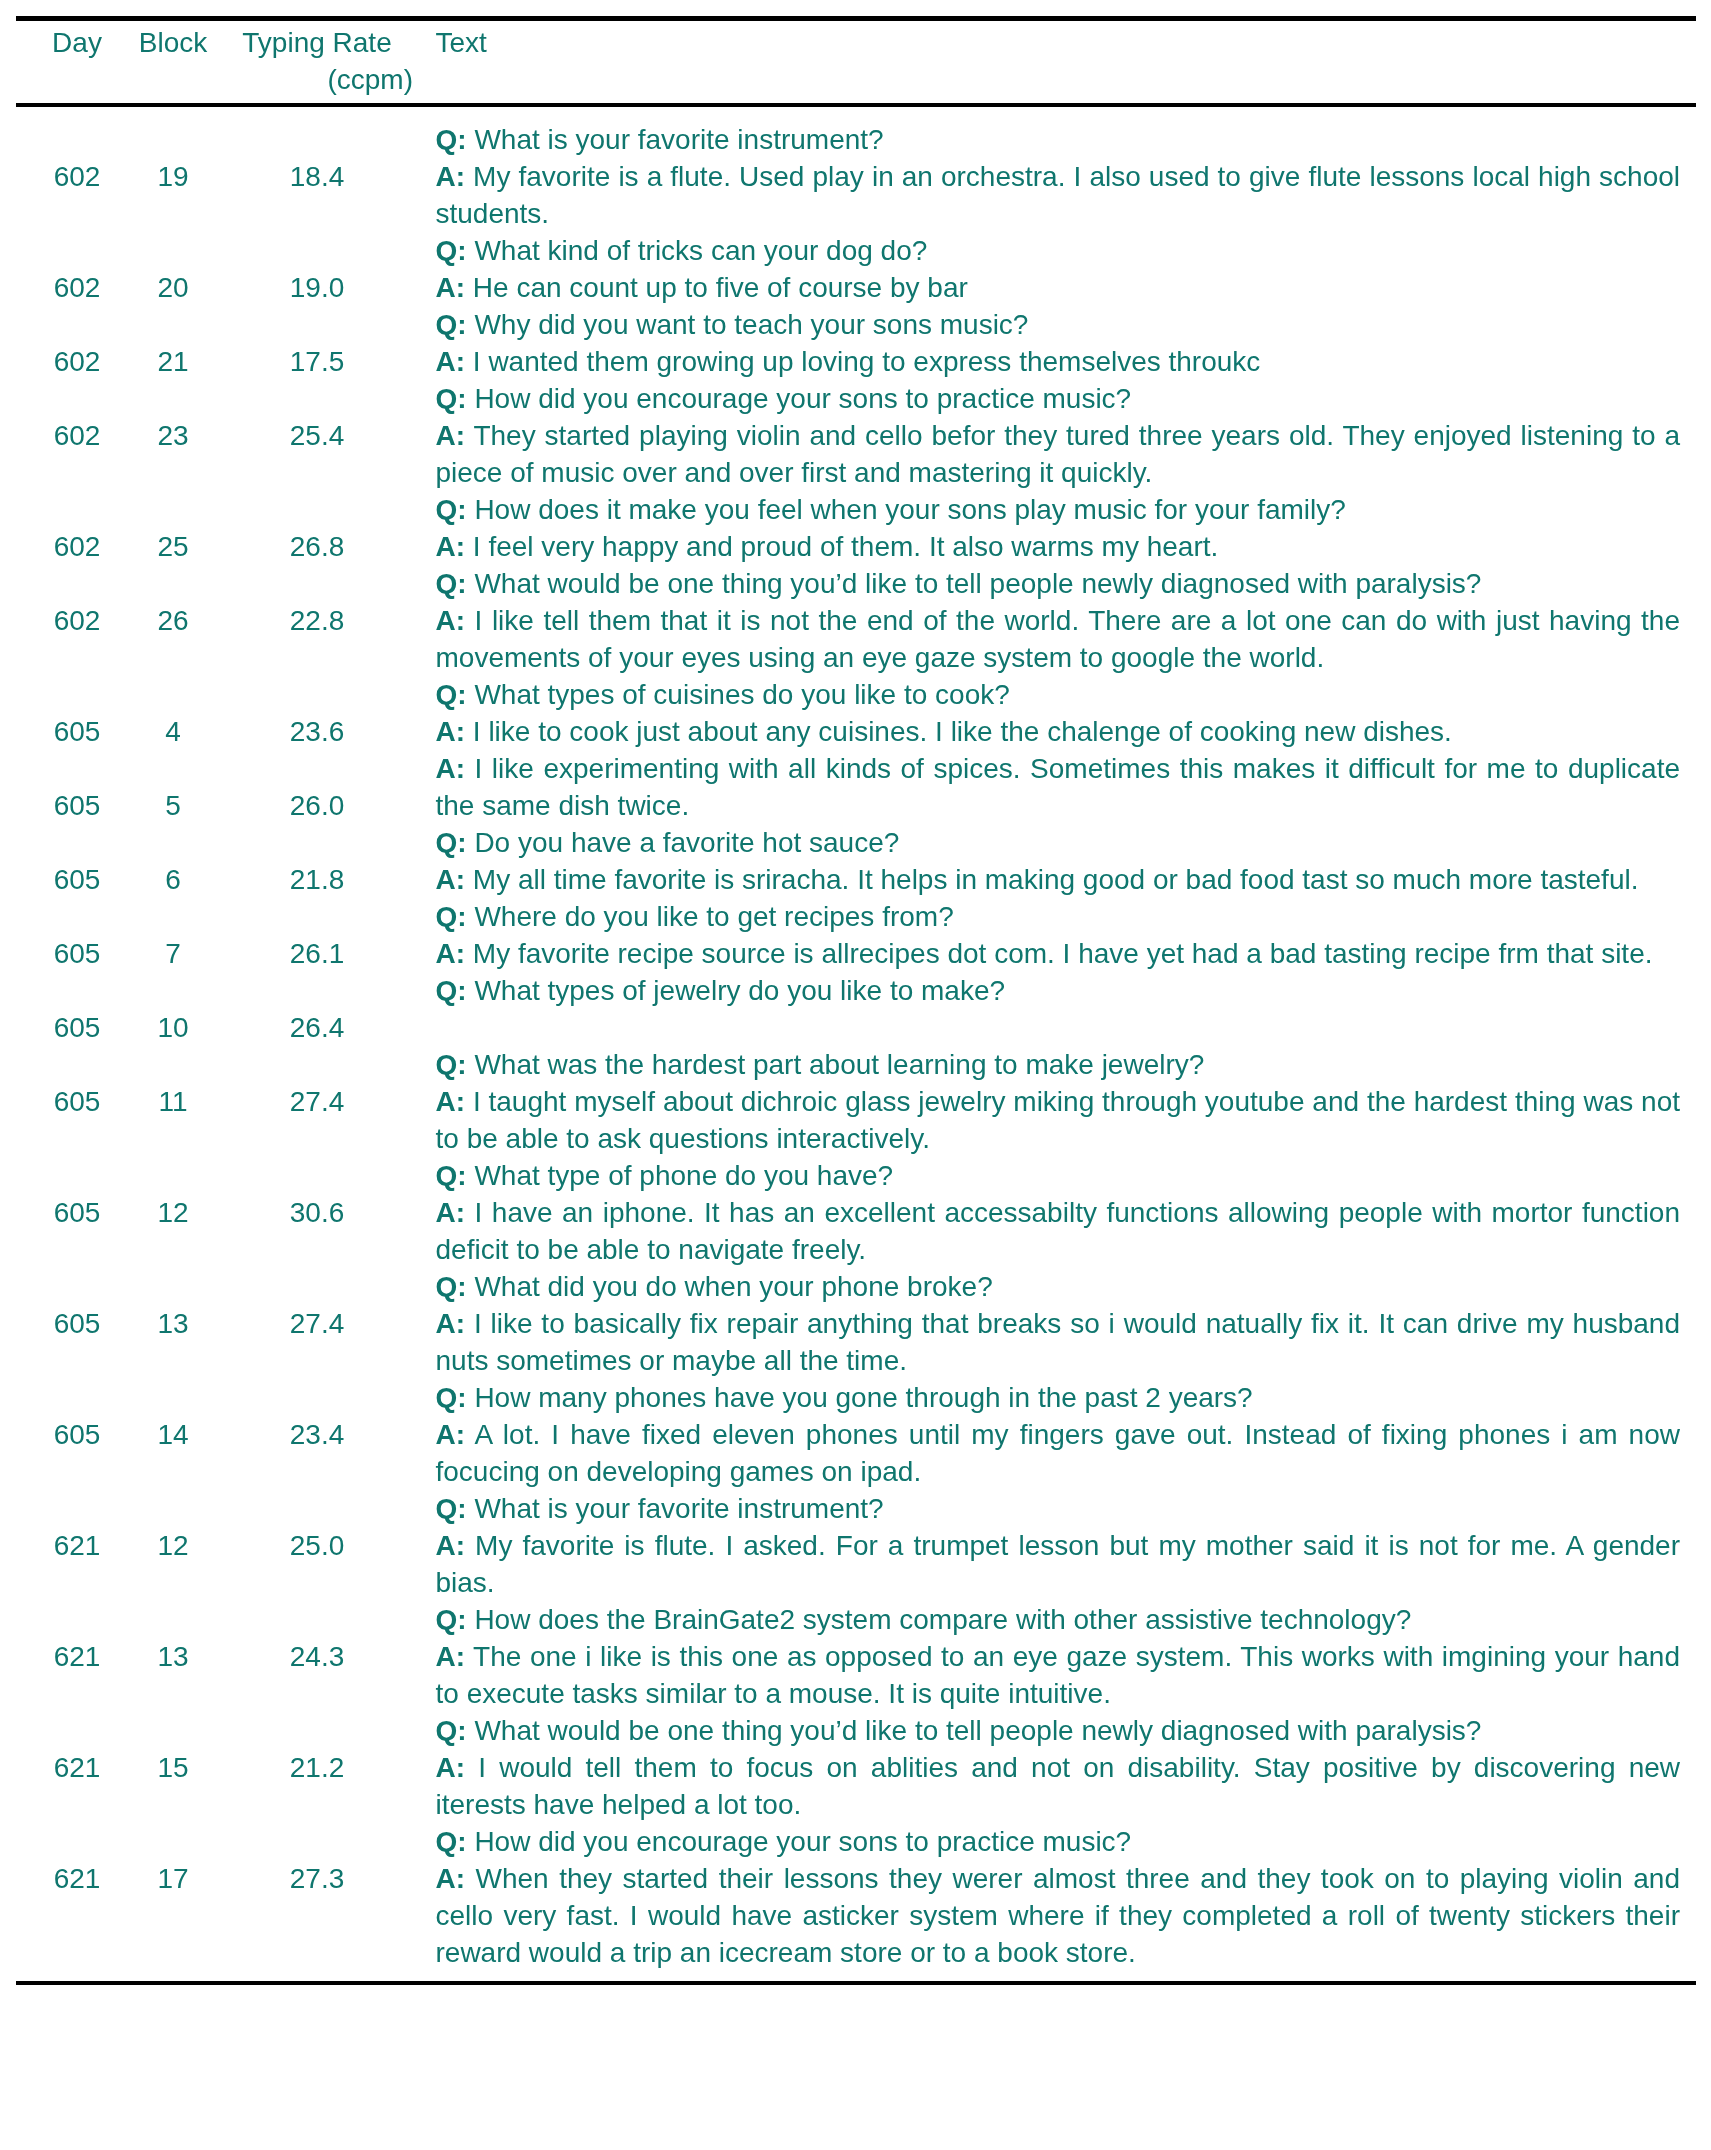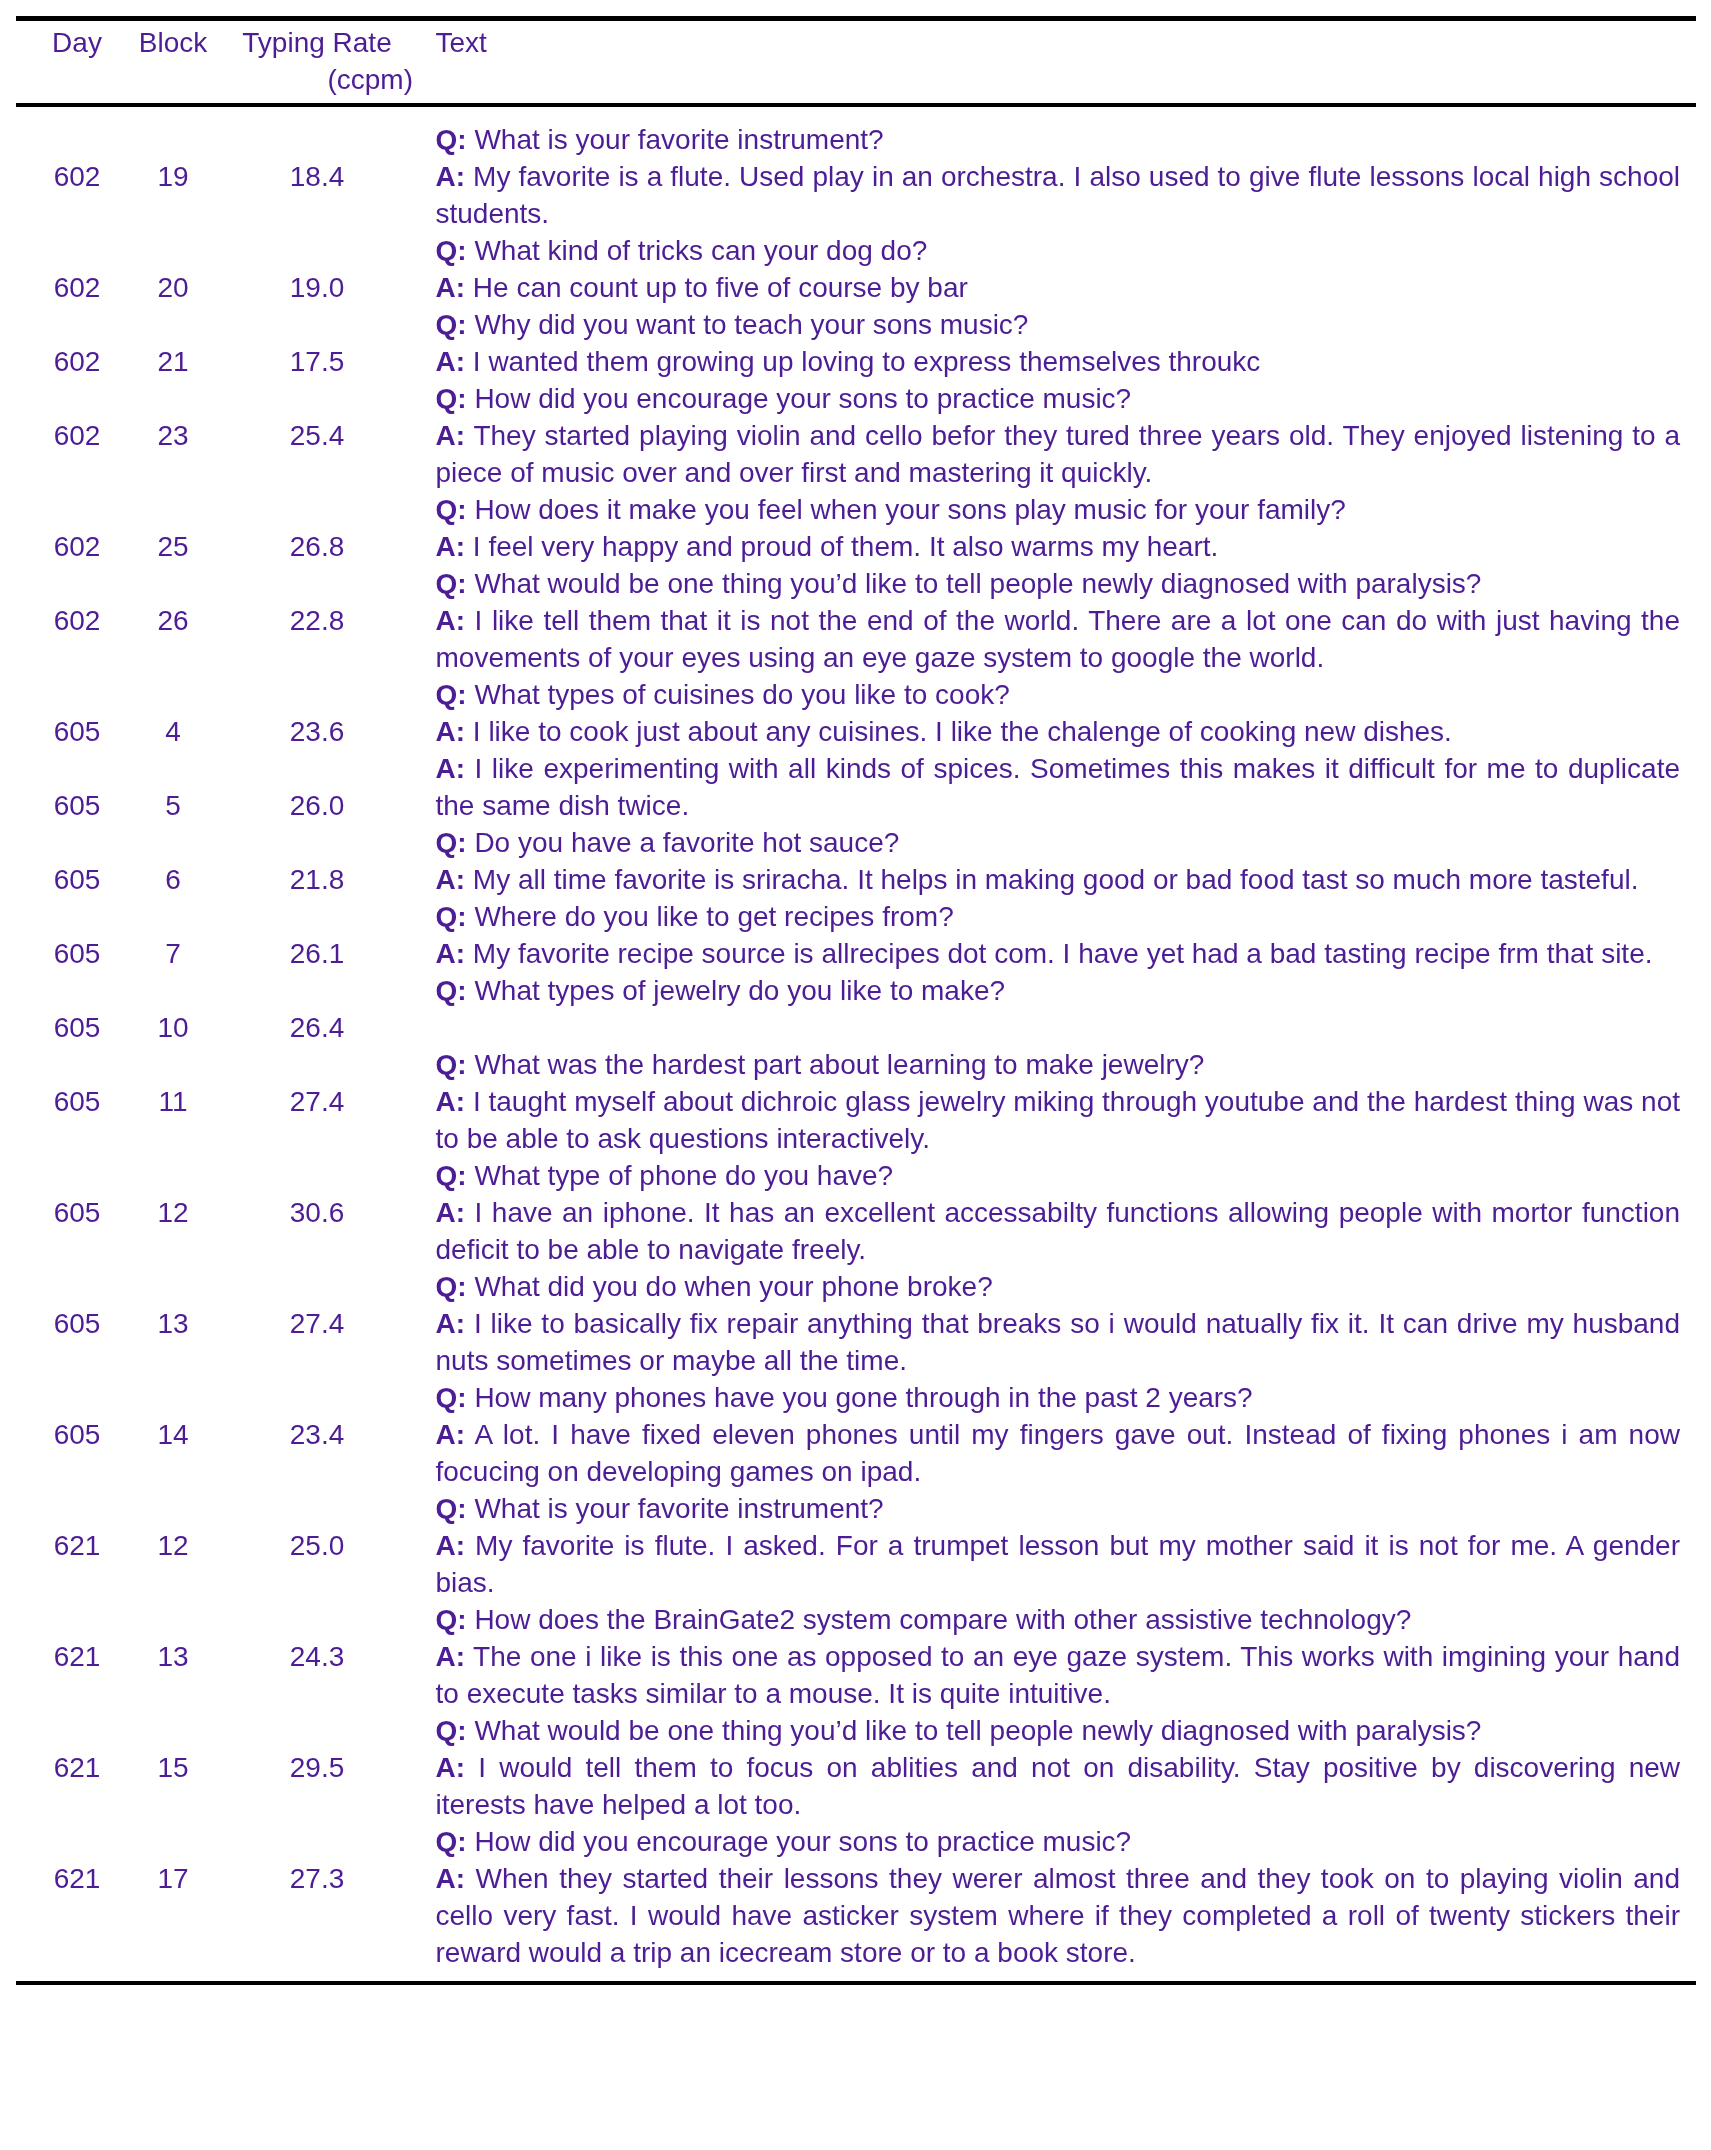--- a/index.html
+++ b/index.html
@@ -5,21 +5,21 @@
   html, body {
     margin: 0;
     padding: 0;
     background: #ffffff;
   }
   .page {
     position: relative;
     width: 1711px;
     min-height: 2151px;
     background: #ffffff;
-    color: #4c1d95;
+    color: #0f766e;
     font-family: "Liberation Sans", sans-serif;
     font-size: 28px;
     line-height: 37px;
     box-sizing: border-box;
     padding-top: 16px;
   }
   .rule {
     background: #000000;
     margin-left: 16px;
     margin-right: 14.8px;
@@ -246,21 +246,21 @@
     <div class="cell-num">24.3</div>
     <div class="cell-text">
       <p class="q"><span class="prefix">Q:</span><span> How does the BrainGate2 system compare with other assistive technology?</span></p>
       <p class="a"><span class="prefix">A:</span><span> The one i like is this one as opposed to an eye gaze system. This works with imgining your hand to execute tasks similar to a mouse. It is quite intuitive.</span></p>
     </div>
   </div>
 
   <div class="grid row">
     <div class="cell-num">621</div>
     <div class="cell-num">15</div>
-    <div class="cell-num">29.5</div>
+    <div class="cell-num">21.2</div>
     <div class="cell-text">
       <p class="q"><span class="prefix">Q:</span><span> What would be one thing you’d like to tell people newly diagnosed with paralysis?</span></p>
       <p class="a"><span class="prefix">A:</span><span> I would tell them to focus on ablities and not on disability. Stay positive by discovering new iterests have helped a lot too.</span></p>
     </div>
   </div>
 
   <div class="grid row">
     <div class="cell-num">621</div>
     <div class="cell-num">17</div>
     <div class="cell-num">27.3</div>

